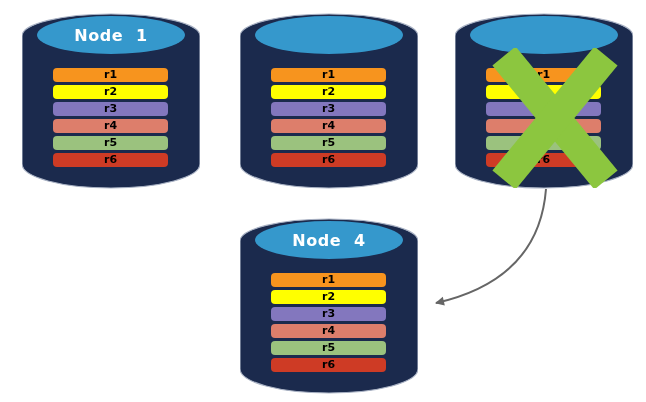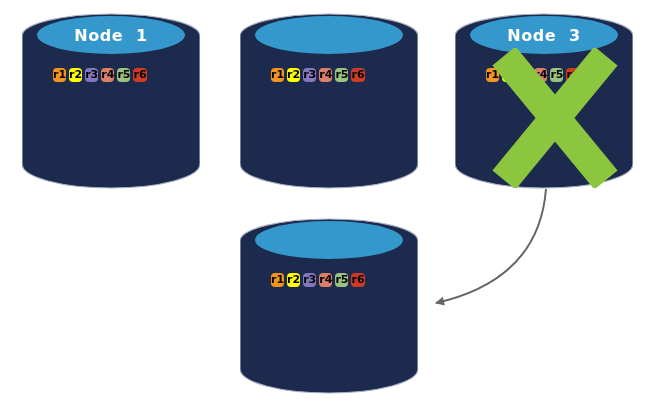--- a/index.html
+++ b/index.html
@@ -10,21 +10,21 @@
   .node{position:absolute;width:206px;height:182px;}
   .cyl{position:absolute;left:0;top:0;width:178px;height:182px;display:block;}
   .cyl-body{stroke:#a9b2c4;stroke-width:1.2;}
   .node-title{
     position:absolute;left:0;top:16px;width:178px;height:24px;
     text-align:center;color:#ffffff;font-size:16px;font-weight:bold;
     word-spacing:7px;letter-spacing:0.5px;line-height:24px;
   }
   .bars{
     position:absolute;left:31px;top:60px;width:115px;
-    display:flex;flex-direction:row;gap:3px;
+    display:flex;flex-direction:column;gap:3px;
   }
   .bar{
     height:14px;border-radius:4px;text-align:center;
     font-size:11px;font-weight:bold;color:#000;line-height:14px;
   }
   .fail-x{position:absolute;left:37px;top:40px;width:126px;height:140px;display:block;}
   .arrow-svg{position:absolute;left:420px;top:185px;width:140px;height:130px;display:block;}
 </style>
 </head>
 <body>
@@ -60,40 +60,40 @@
       <div class="bar" style="background: rgb(155, 194, 126);">r5</div>
       <div class="bar" style="background: rgb(206, 59, 37);">r6</div>
     </div>
   </div>
 
   <div class="node" style="left:455px;top:8px">
     <svg class="cyl" viewBox="0 0 178 182" aria-hidden="true">
       <path class="cyl-body" d="M0,28 A89,22 0 0 1 178,28 L178,156 A89,24 0 0 1 0,156 Z" style="fill: rgb(27, 42, 77);"></path>
       <ellipse cx="89" cy="27" rx="74" ry="19" style="fill: rgb(53, 152, 204);"></ellipse>
     </svg>
-    <div class="node-title">Node 3</div>
     <div class="bars">
       <div class="bar" style="background: rgb(247, 148, 30);">r1</div>
       <div class="bar" style="background: rgb(255, 255, 0);">r2</div>
       <div class="bar" style="background: rgb(131, 119, 190);">r3</div>
       <div class="bar" style="background: rgb(221, 126, 107);">r4</div>
       <div class="bar" style="background: rgb(155, 194, 126);">r5</div>
       <div class="bar" style="background: rgb(206, 59, 37);">r6</div>
     </div>
     <svg class="fail-x" viewBox="0 0 126 140" aria-hidden="true">
       <line x1="12" y1="8" x2="114" y2="132" stroke-width="30" style="stroke: rgb(140, 198, 63);"></line>
       <line x1="114" y1="8" x2="12" y2="132" stroke-width="30" style="stroke: rgb(140, 198, 63);"></line>
     </svg>
   </div>
 
   <div class="node" style="left:240px;top:213px">
     <svg class="cyl" viewBox="0 0 178 182" aria-hidden="true">
       <path class="cyl-body" d="M0,28 A89,22 0 0 1 178,28 L178,156 A89,24 0 0 1 0,156 Z" style="fill: rgb(27, 42, 77);"></path>
       <ellipse cx="89" cy="27" rx="74" ry="19" style="fill: rgb(53, 152, 204);"></ellipse>
     </svg>
+    <div class="node-title">Node 4</div>
     <div class="bars">
       <div class="bar" style="background: rgb(247, 148, 30);">r1</div>
       <div class="bar" style="background: rgb(255, 255, 0);">r2</div>
       <div class="bar" style="background: rgb(131, 119, 190);">r3</div>
       <div class="bar" style="background: rgb(221, 126, 107);">r4</div>
       <div class="bar" style="background: rgb(155, 194, 126);">r5</div>
       <div class="bar" style="background: rgb(206, 59, 37);">r6</div>
     </div>
   </div>
 

